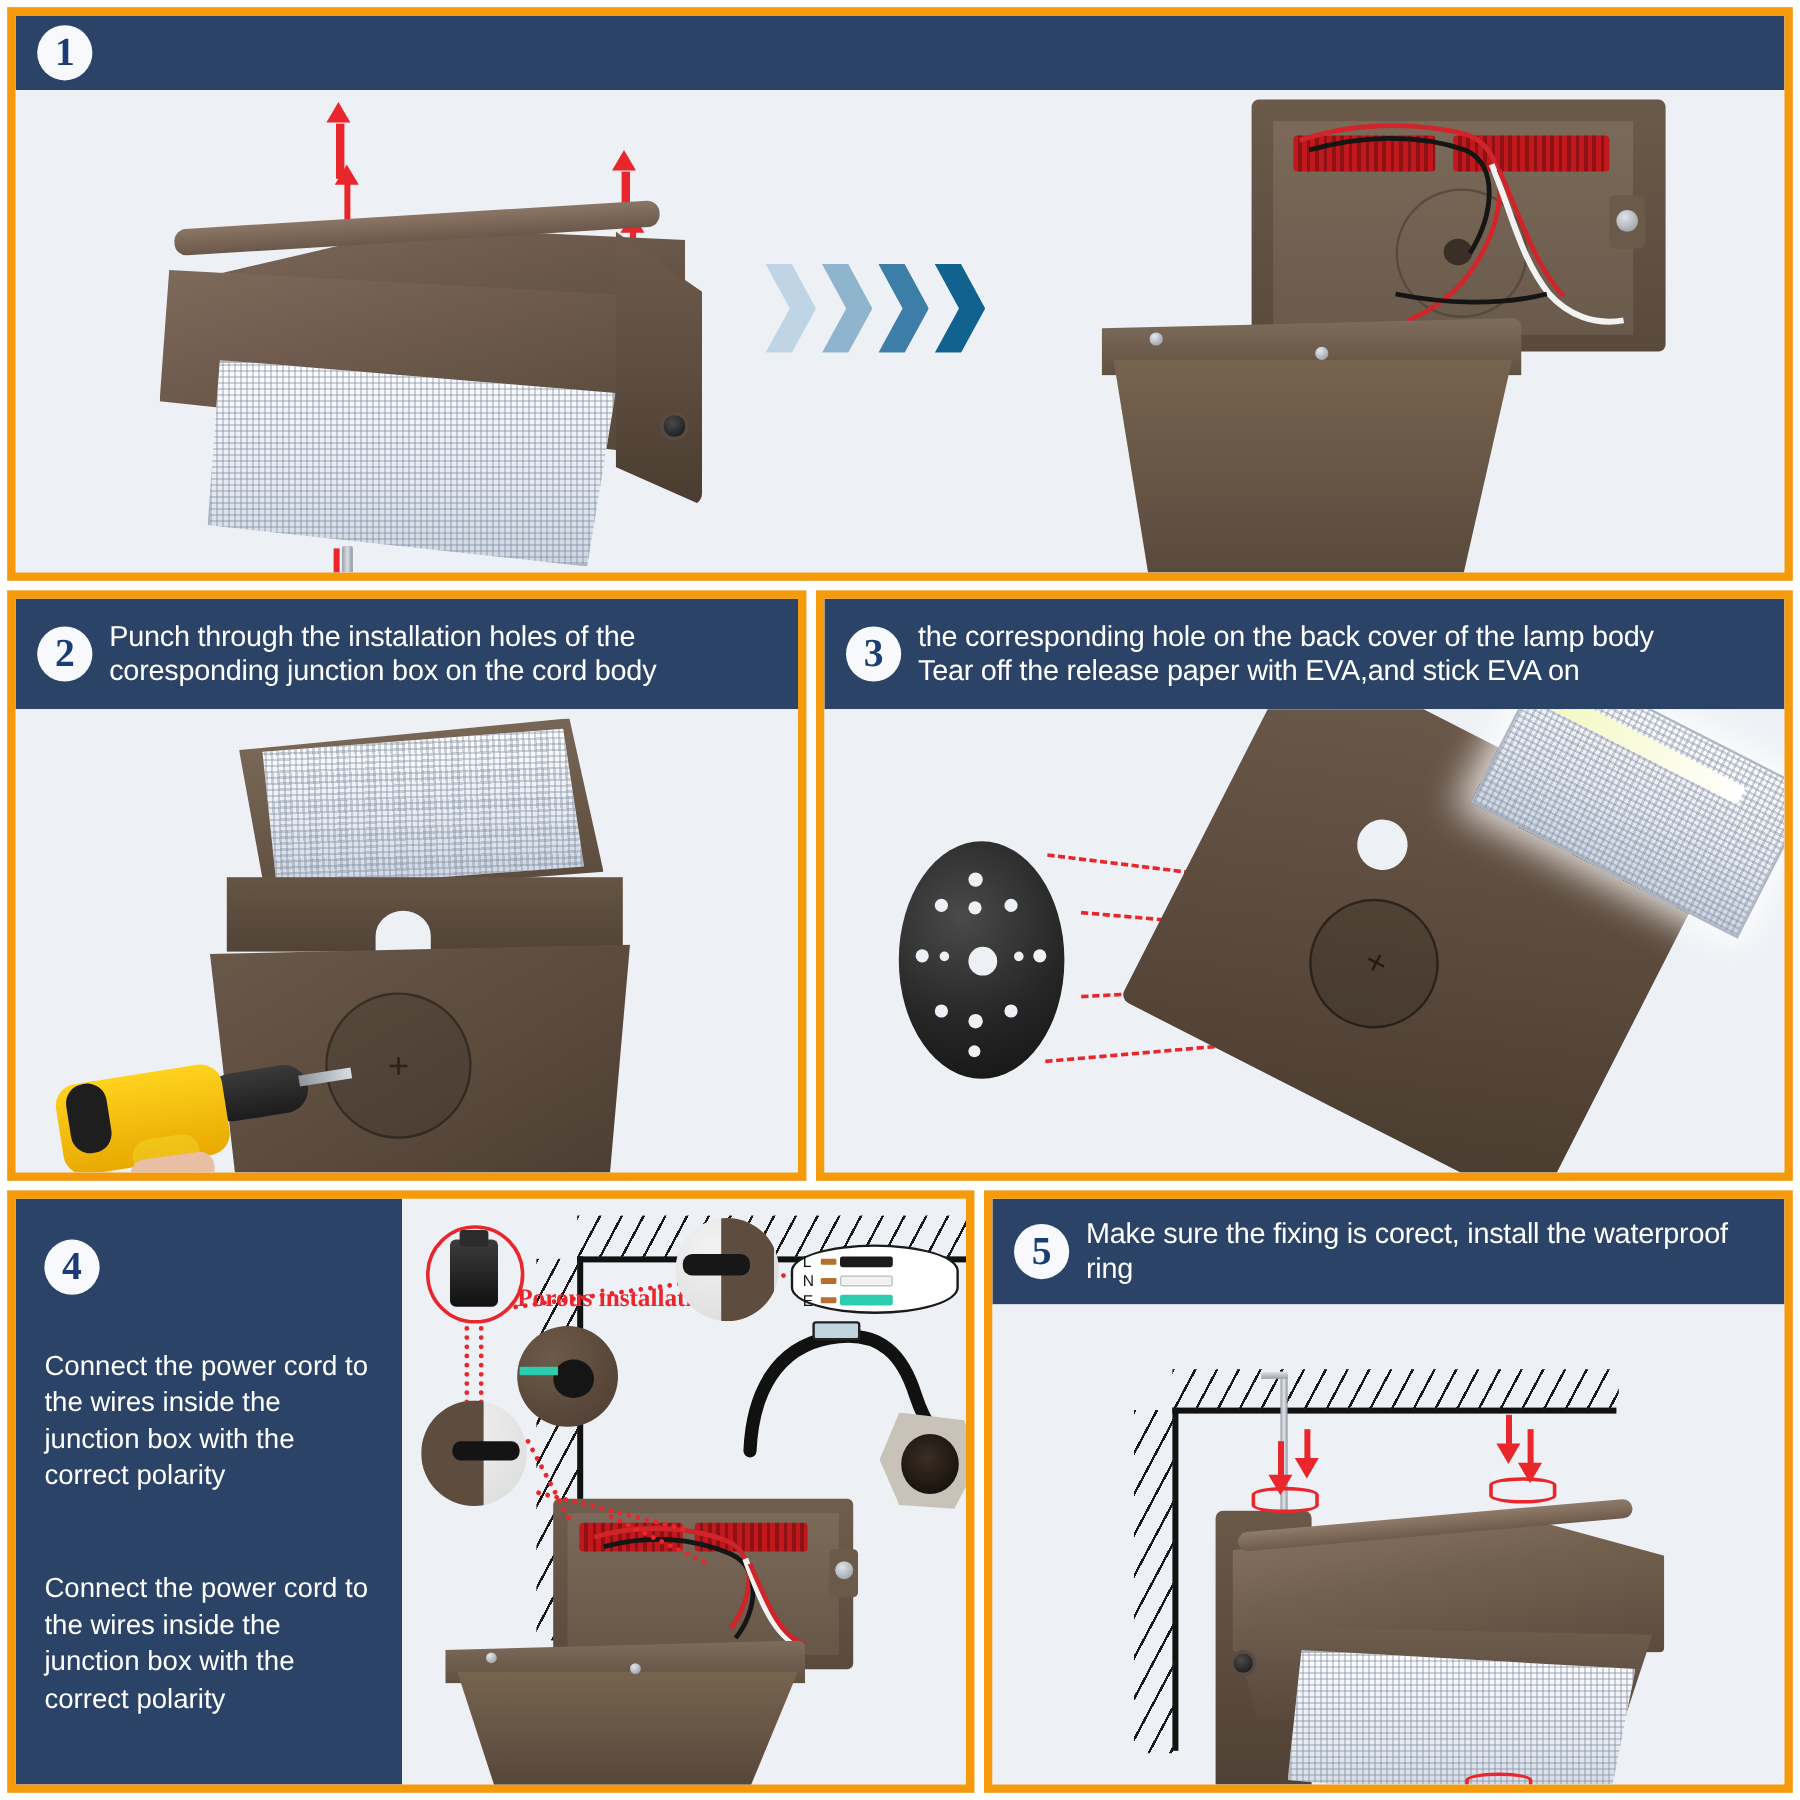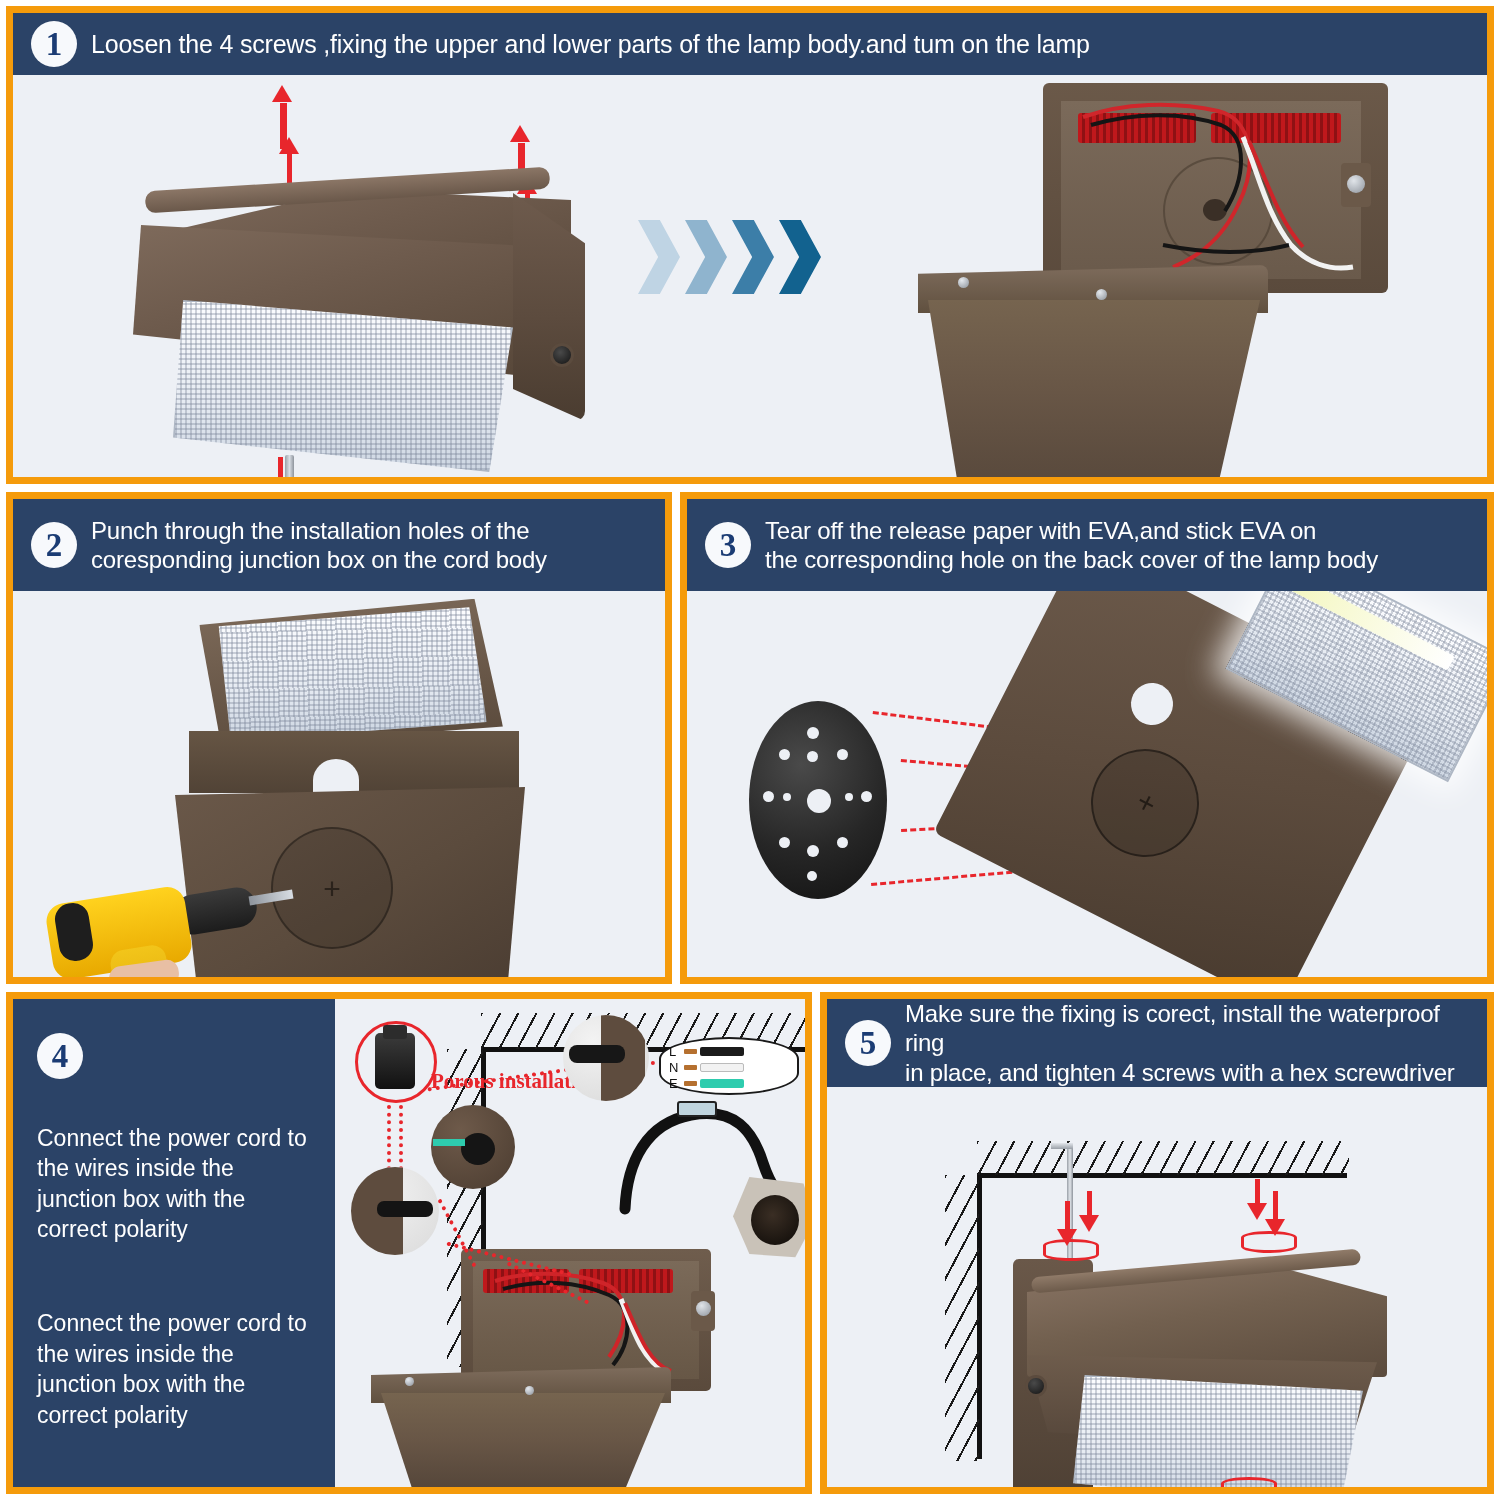--- a/index.html
+++ b/index.html
@@ -192,21 +192,20 @@
   .hand { position: absolute; background: #E8BFA4; border-radius: 40% 40% 28% 28%; }
 </style>
 </head>
 <body>
 
 <div class="sheet">
 
   <section class="panel" id="panel-1" style="display:flex; flex-direction:column;">
     <div class="hdr">
       <div class="num">1</div>
-      <div class="hdr-text">Loosen the 4 screws ,fixing the upper and lower parts of the lamp body.and tum on the lamp</div>
     </div>
     <div class="body">
 
       <div>
 
         <div class="screw" style="left:272px; top:118px; width:9px; height:30px;"></div>
         <div class="ashaft" style="left:274px; top:78px; width:5px; height:36px;"></div>
         <div class="ahead-up" style="left:266px; top:62px;"></div>
         <div class="ashaft" style="left:267px; top:28px; width:7px; height:46px;"></div>
         <div class="ahead-up" style="left:259px; top:10px;"></div>
@@ -346,22 +345,22 @@
       <div class="hand" style="left:86px; top:386px; width:86px; height:92px; transform:rotate(-8deg);"></div>
       <div style="position:absolute; left:96px; top:372px; width:70px; height:26px;
                   background:#E8BFA4; border-radius:12px; transform:rotate(-8deg);"></div>
     </div>
   </section>
 
   <section class="panel" id="panel-3" style="display:flex; flex-direction:column;">
     <div class="hdr">
       <div class="num">3</div>
       <div class="hdr-text two">
+        <div>the corresponding hole on the back cover of the lamp body</div>
         <div>Tear off the release paper with EVA,and stick EVA on</div>
-        <div>the corresponding hole on the back cover of the lamp body</div>
       </div>
     </div>
     <div class="body">
 
       <div class="eva-disc" style="left:62px; top:110px; width:138px; height:198px;">
         <div class="eva-hole" style="left:58px; top:88px; width:24px; height:24px;"></div>
         <div class="eva-hole" style="left:58px; top:26px; width:12px; height:12px;"></div>
         <div class="eva-hole" style="left:30px; top:48px; width:11px; height:11px;"></div>
         <div class="eva-hole" style="left:88px; top:48px; width:11px; height:11px;"></div>
         <div class="eva-hole" style="left:58px; top:50px; width:11px; height:11px;"></div>
@@ -524,21 +523,20 @@
       <div style="position:absolute; left:168px; top:282px; width:90px; height:0;
                   border-top:4px dotted #E8262C; transform:rotate(26deg);"></div>
     </div>
   </section>
 
   <section class="panel" id="panel-5" style="display:flex; flex-direction:column;">
     <div class="hdr">
       <div class="num">5</div>
       <div class="hdr-text two">
         <div>Make sure the fixing is corect, install the waterproof ring</div>
-        <div>in place, and tighten 4 screws with a hex screwdriver</div>
       </div>
     </div>
     <div class="body">
 
       <div class="wall-edge" style="left:150px; top:86px; width:370px; height:5px;"></div>
       <div class="wall-edge" style="left:150px; top:86px; width:5px; height:286px;"></div>
       <div class="wall-hatch" style="left:150px; top:54px; width:372px; height:34px;"></div>
       <div class="wall-hatch" style="left:118px; top:88px; width:34px; height:286px;"></div>
 
       <div style="position:absolute; left:240px; top:58px; width:6px; height:126px;

